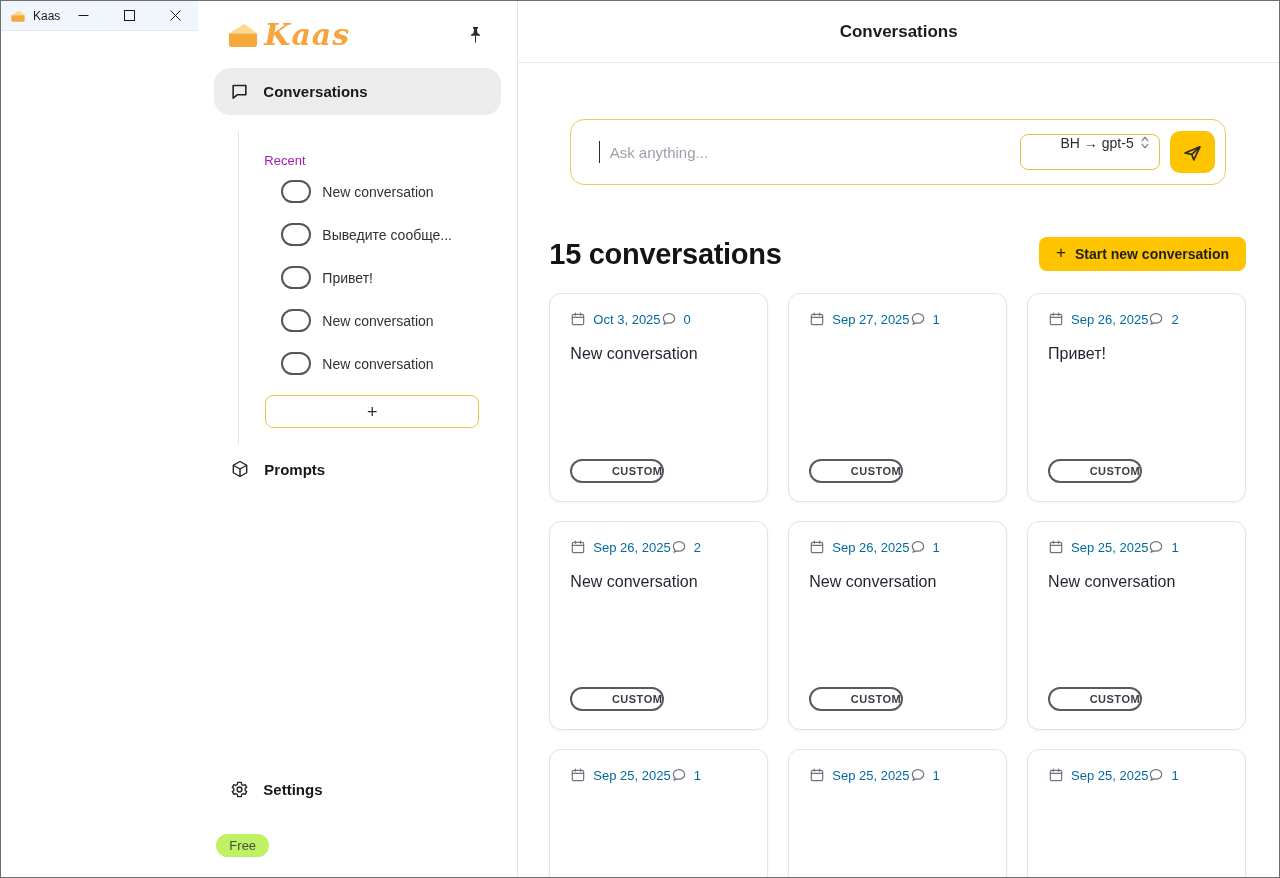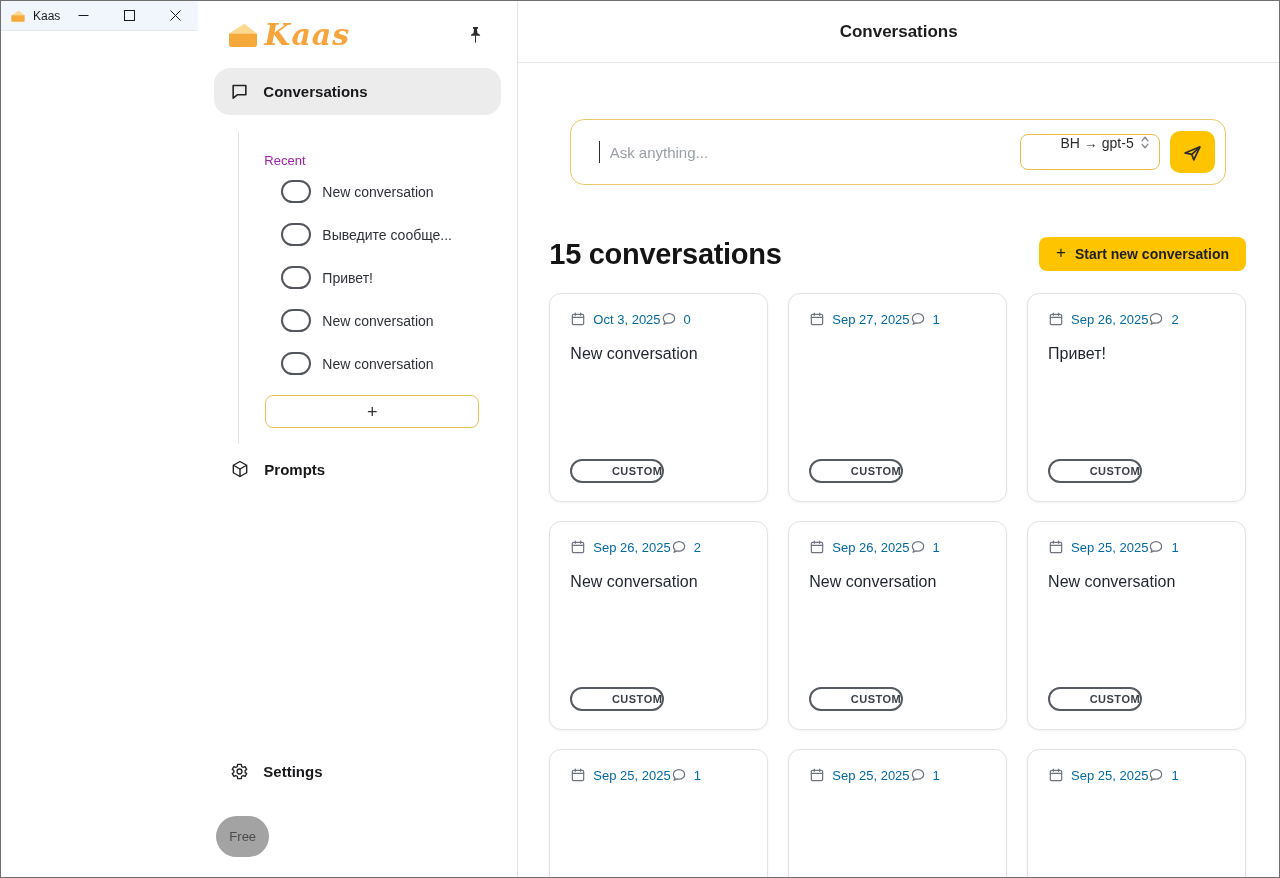--- a/index.html
+++ b/index.html
@@ -27,21 +27,21 @@
   .nav-selected { margin:6px 16px 0; height:47px; border-radius:16px; background:#ececec; display:flex; align-items:center; gap:14px; padding-left:16px; font-size:15px; font-weight:700; color:#18181b; cursor:pointer; }
   .recent { margin:16px 0 0 40px; border-left:1px solid #e3e3e3; padding-bottom:16px; }
   .recent-label { margin:22px 0 2px 25px; font-size:13px; color:#a21caf; }
   .recent-item { display:flex; align-items:center; gap:11px; padding:10px 0 10px 42px; cursor:pointer; }
   .pill-icon { width:30px; height:23px; border:2px solid #53575d; border-radius:12px; flex:0 0 30px; }
   .recent-text { font-size:14px; color:#2e3238; white-space:nowrap; overflow:hidden; text-overflow:ellipsis; max-width:160px; }
   .add-btn { display:block; margin:10px 0 0 26px; width:214px; height:33px; border:1px solid #e8c253; border-radius:8px; background:#fff; font-size:18px; line-height:1; color:#303030; cursor:pointer; font-family:inherit; }
   .nav-item { display:flex; align-items:center; gap:14px; padding:15px 16px 15px 32px; font-size:15px; font-weight:700; color:#18181b; cursor:pointer; }
   .nav-item.first { margin-top:8px; }
   .side-spacer { flex:1; }
-  .free-badge { margin:20px 0 20px 18px; align-self:flex-start; background:#a3a3a3; color:#4b4b4b; font-size:13px; padding:13px 13px; border-radius:999px; }
+  .free-badge { margin:20px 0 20px 18px; align-self:flex-start; background:#bef264; color:#4b4b4b; font-size:13px; padding:4px 13px; border-radius:999px; }
 
   
   .main-header { height:62px; flex:0 0 62px; display:flex; align-items:center; justify-content:center; border-bottom:1px solid #e8e8e8; background:#fff; }
   .main-header h1 { font-size:17px; font-weight:700; color:#1c1c1e; }
 
   
   .content { flex:1; overflow:hidden; padding:26px 33px 0 31px; }
   .qs-title { text-align:center; font-size:29px; font-weight:700; color:#141414; margin-top:26px; letter-spacing:-0.3px; }
   .qs-bar { width:656px; height:66px; margin:30px auto 0; border:1.5px solid #ecc869; border-radius:14px; display:flex; align-items:center; padding:0 10px 0 28px; gap:10px; background:#fff; }
   .caret { width:1px; height:22px; background:#2b2b2b; flex:0 0 1px; }

